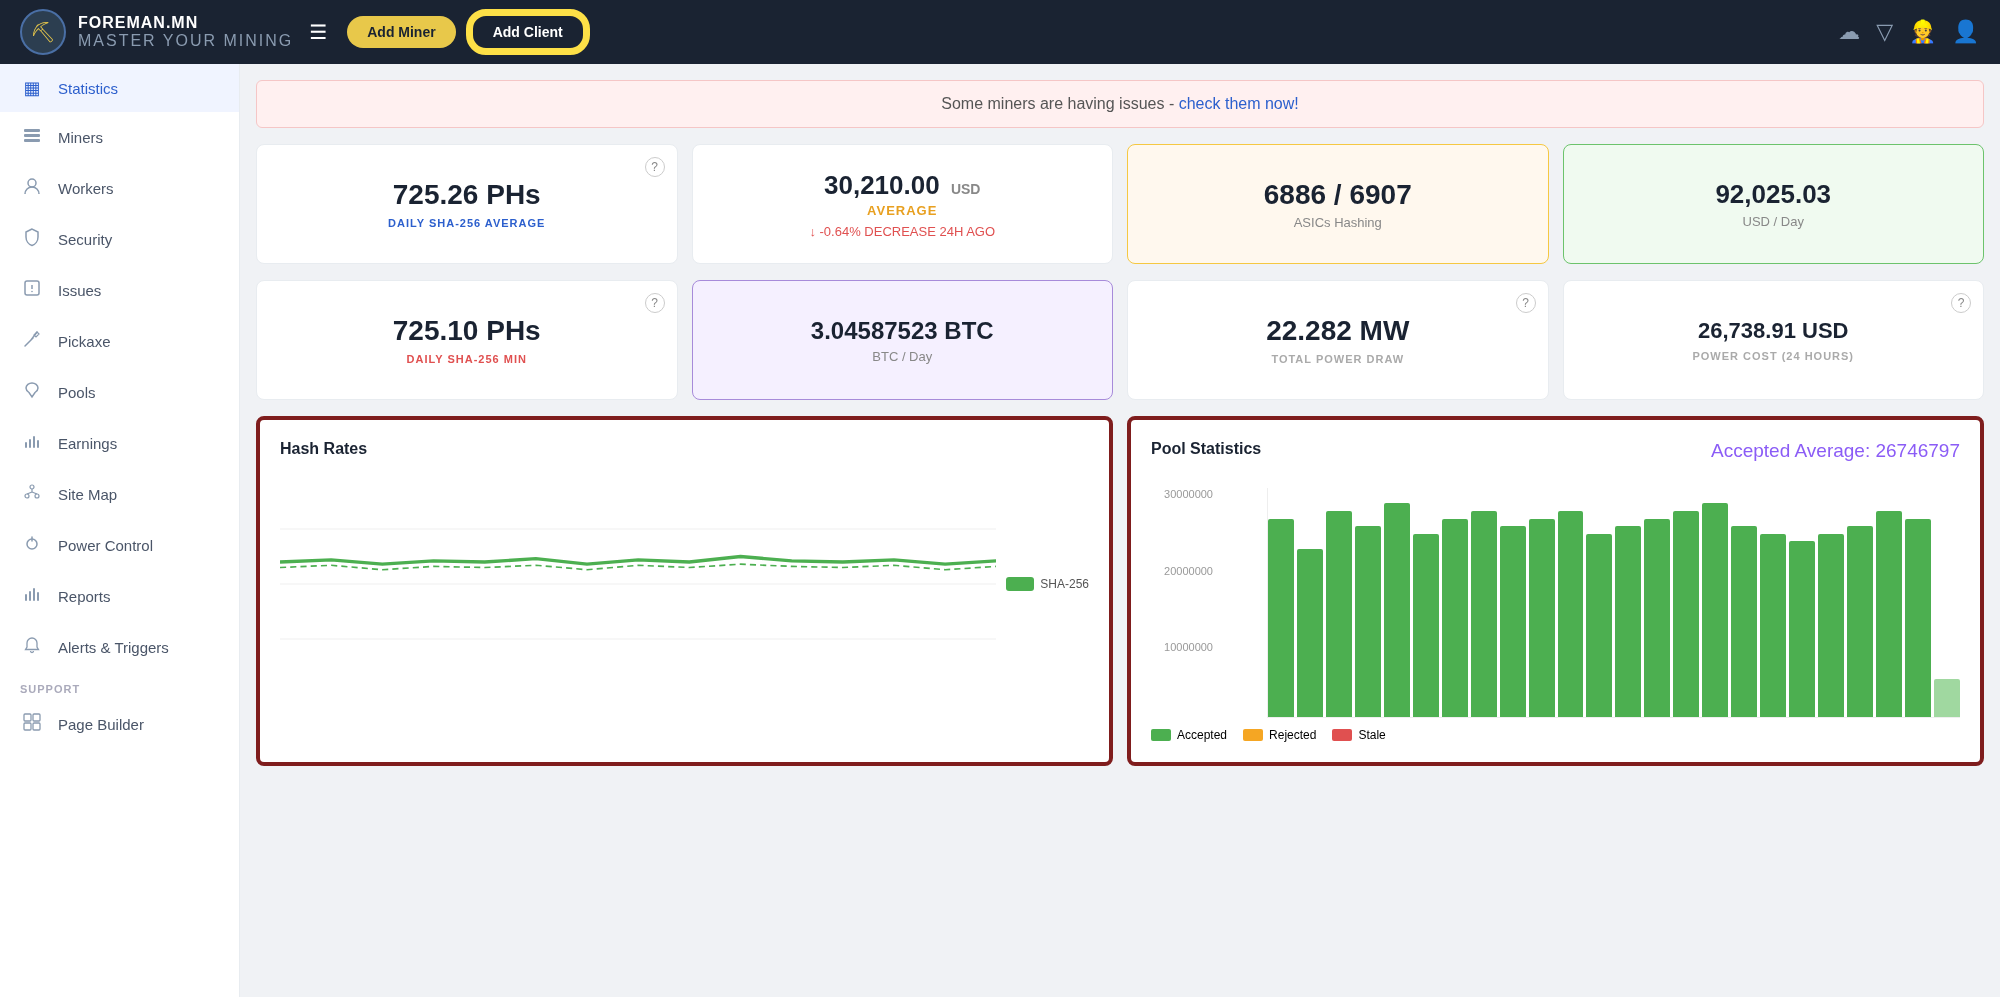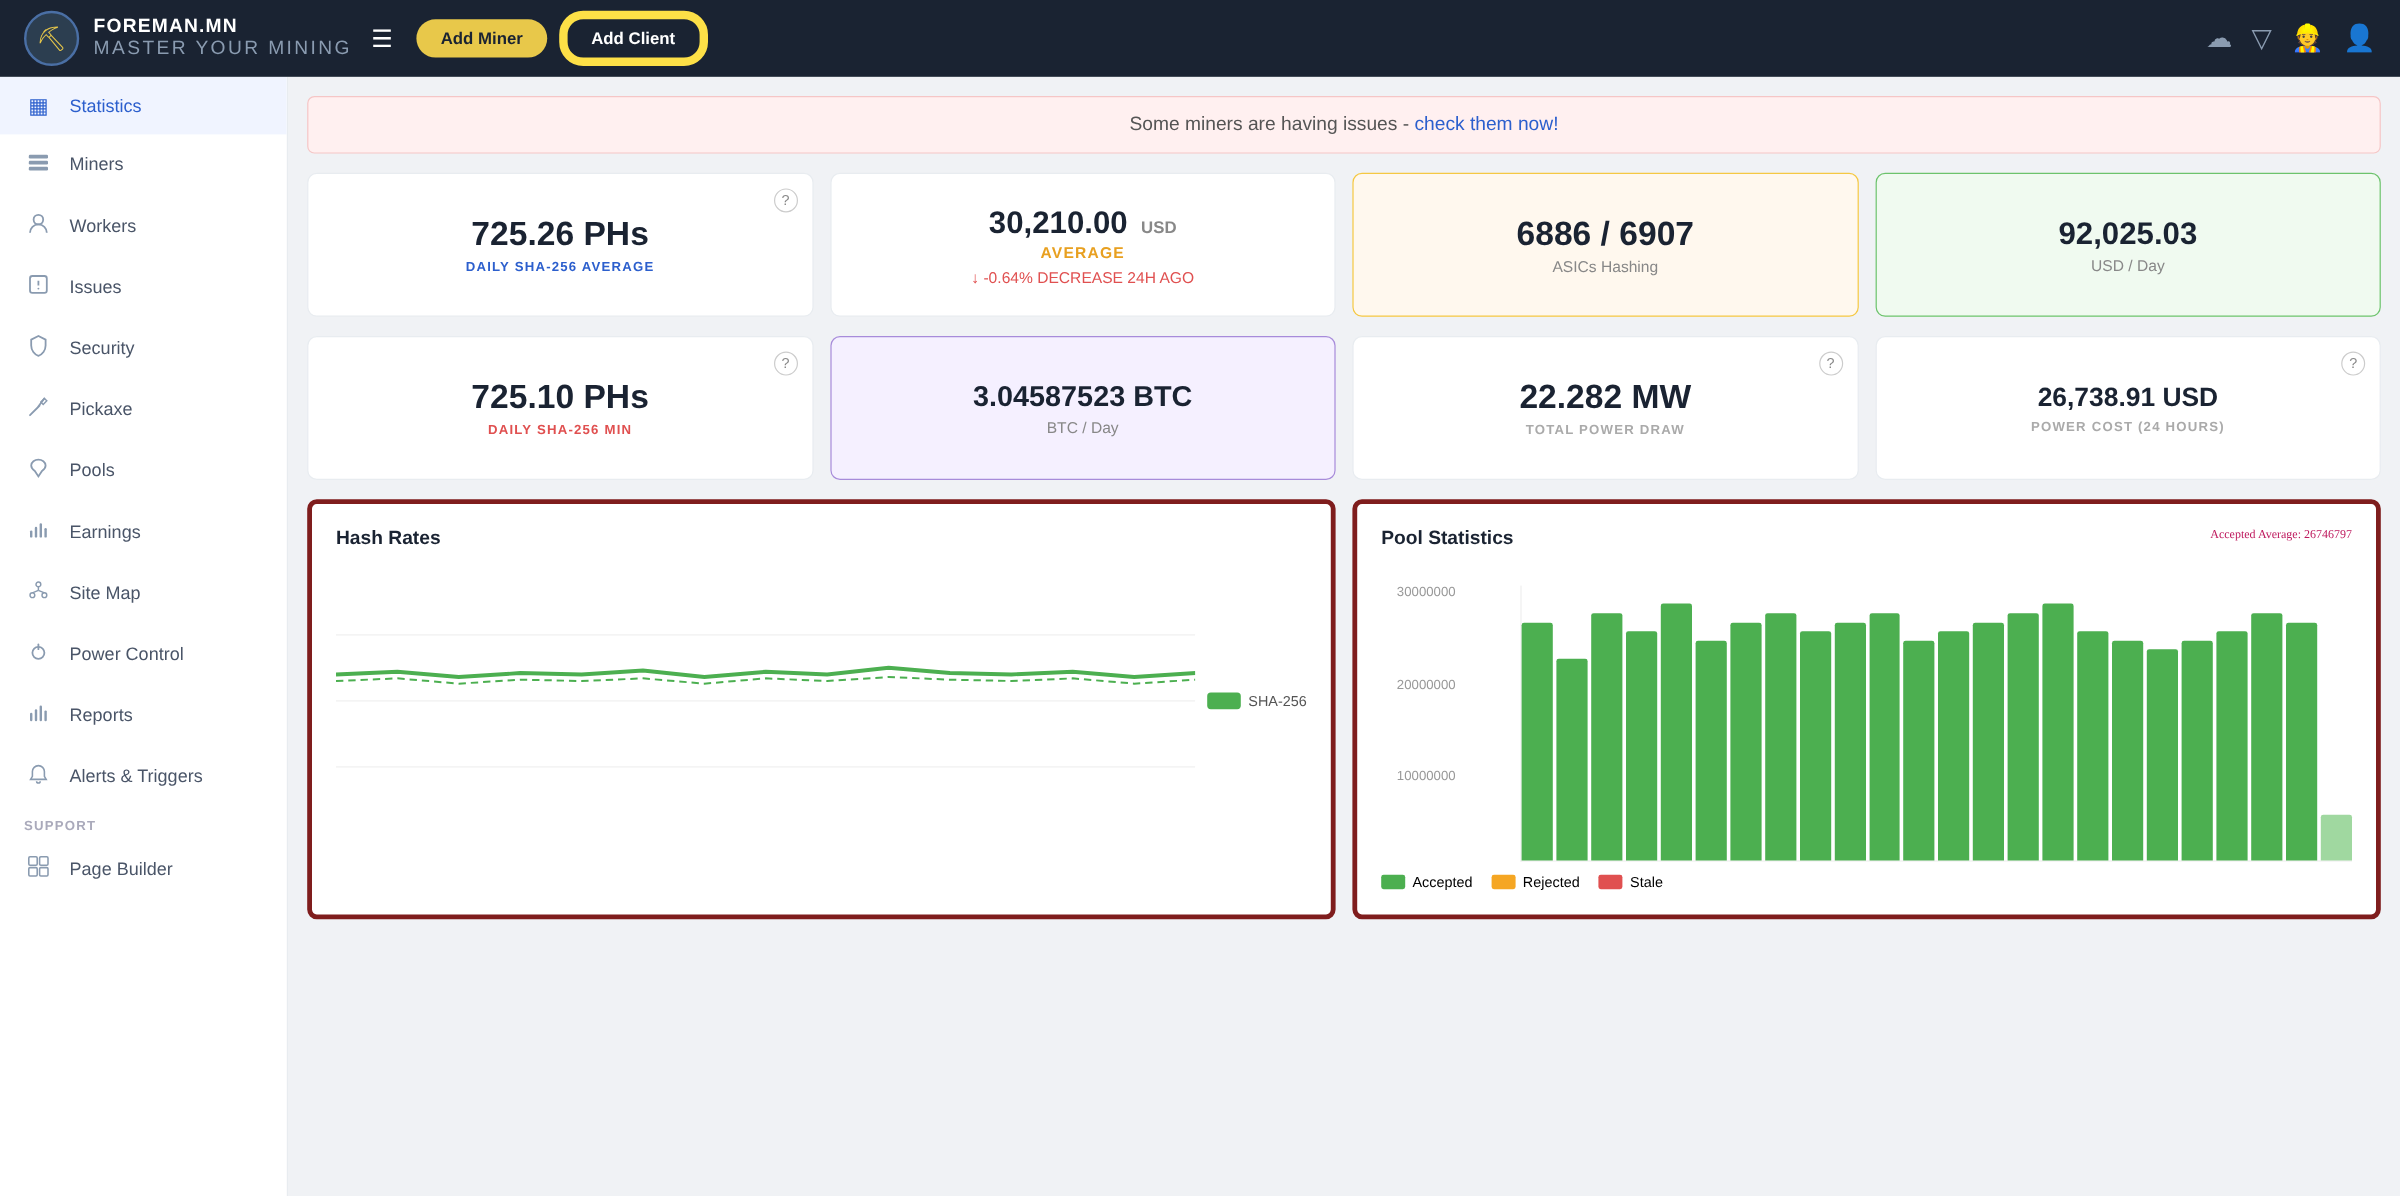--- a/index.html
+++ b/index.html
@@ -82,21 +82,21 @@
     .stat-btc-price { font-size: 13px; font-weight: 700; color: #e8a020; letter-spacing: 1px; margin-top: 2px; }
 
     
     .charts-grid { display: grid; grid-template-columns: 1fr 1fr; gap: 14px; }
     .chart-card {
       background: white; border-radius: 8px; border: 4px solid #7f1d1d; padding: 20px;
       min-height: 320px;
     }
     .chart-title { font-size: 16px; font-weight: 700; color: #1a2332; margin-bottom: 16px; }
     .chart-header { display: flex; justify-content: space-between; align-items: flex-start; margin-bottom: 14px; }
-    .chart-accepted { font-size: 10px; color: #be185d; font-family: Liberation Serif, serif; }
+    .chart-accepted { font-size: 19px; color: #8b5cf6; }
 
     
     .hashrate-chart { position: relative; height: 220px; display: flex; align-items: center; }
     .hashrate-line-area { flex: 1; height: 100%; position: relative; }
     .hashrate-legend { display: flex; align-items: center; gap: 6px; font-size: 12px; color: #555; margin-left: 10px; }
     .legend-dot { width: 28px; height: 14px; border-radius: 3px; }
 
     
     .pool-chart-area { position: relative; height: 230px; display: flex; gap: 46px; }
     .pool-y-axis { display: flex; flex-direction: column; justify-content: space-between; padding-bottom: 0; font-size: 11px; color: #999; text-align: right; padding-right: 8px; width: 70px; }
@@ -154,34 +154,34 @@
         <svg width="20" height="20" viewBox="0 0 20 20" fill="none">
             <circle cx="10" cy="7" r="4" stroke="#8a9bb0" stroke-width="1.5"></circle>
             <path d="M3 18c0-4 3.13-7 7-7s7 3 7 7" stroke="#8a9bb0" stroke-width="1.5"></path>
           </svg>
       </span>
       <span class="sidebar-label">Workers</span>
     </div>
     <div class="sidebar-item">
       <span class="sidebar-icon">
         <svg width="20" height="20" viewBox="0 0 20 20" fill="none">
+            <path d="M10 2L4 5v5c0 4 2.67 7.5 6 8.5 3.33-1 6-4.5 6-8.5V5L10 2z" stroke="#8a9bb0" stroke-width="1.5"></path>
+          </svg>
+      </span>
+      <span class="sidebar-label">Security</span>
+    </div>
+    <div class="sidebar-item">
+      <span class="sidebar-icon">
+        <svg width="20" height="20" viewBox="0 0 20 20" fill="none">
             <rect x="3" y="3" width="14" height="14" rx="2" stroke="#8a9bb0" stroke-width="1.5"></rect>
             <line x1="10" y1="7" x2="10" y2="11" stroke="#8a9bb0" stroke-width="1.5"></line>
             <circle cx="10" cy="13.5" r="0.8" fill="#8a9bb0"></circle>
           </svg>
       </span>
       <span class="sidebar-label">Issues</span>
-    </div>
-    <div class="sidebar-item">
-      <span class="sidebar-icon">
-        <svg width="20" height="20" viewBox="0 0 20 20" fill="none">
-            <path d="M10 2L4 5v5c0 4 2.67 7.5 6 8.5 3.33-1 6-4.5 6-8.5V5L10 2z" stroke="#8a9bb0" stroke-width="1.5"></path>
-          </svg>
-      </span>
-      <span class="sidebar-label">Security</span>
     </div>
     <div class="sidebar-item">
       <span class="sidebar-icon">
         <svg width="20" height="20" viewBox="0 0 20 20" fill="none">
             <path d="M3 17L9 11M9 11l6-8M9 11l2-2" stroke="#8a9bb0" stroke-width="1.5" stroke-linecap="round"></path>
             <path d="M15 3l2 2-3 3-2-2z" stroke="#8a9bb0" stroke-width="1.2"></path>
           </svg>
       </span>
       <span class="sidebar-label">Pickaxe</span>
     </div>

